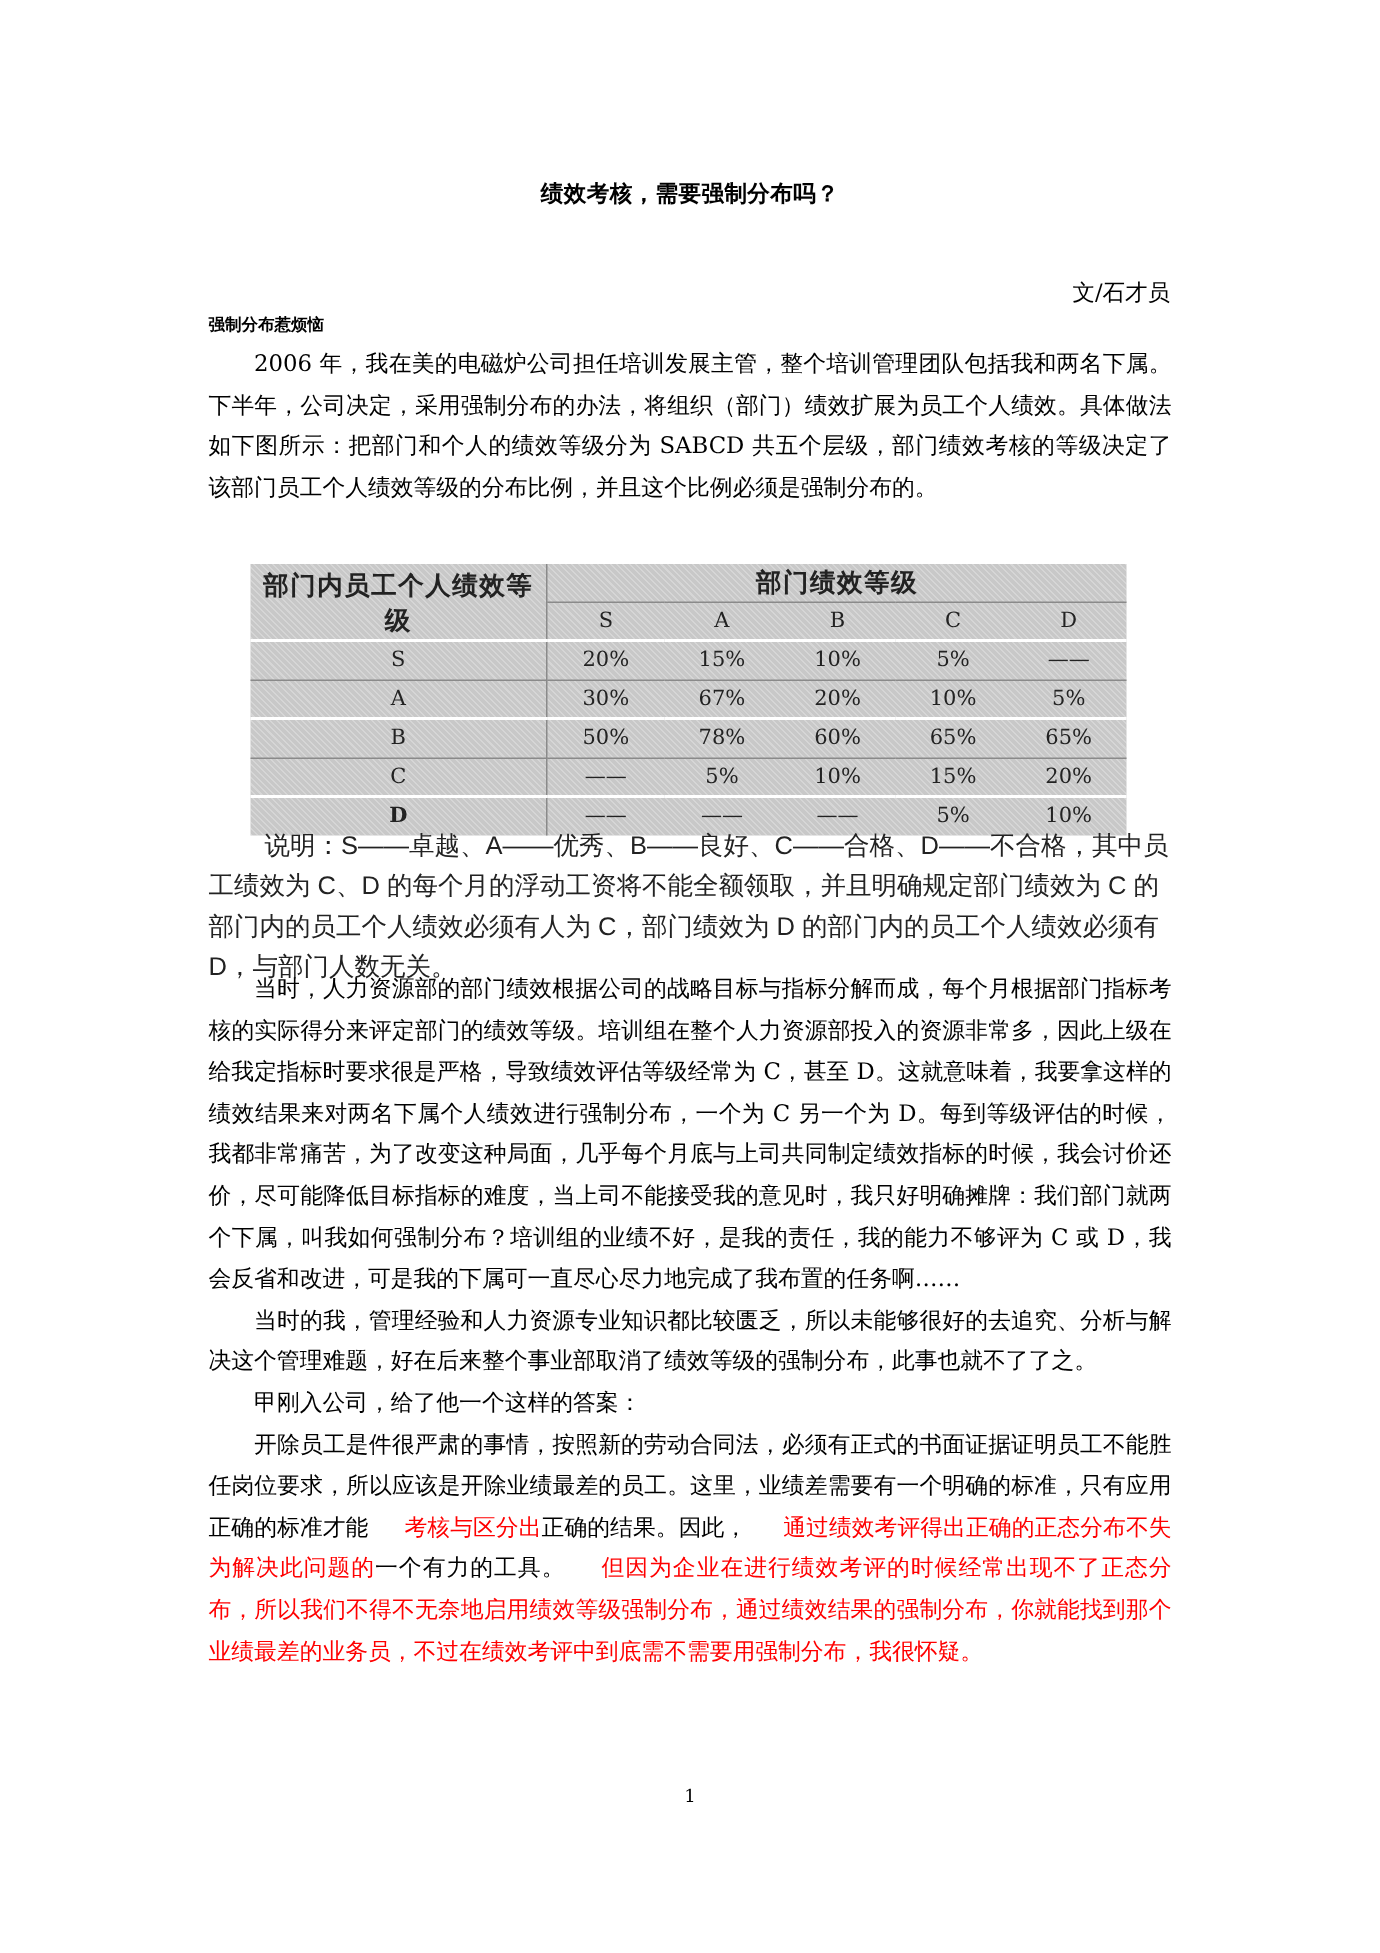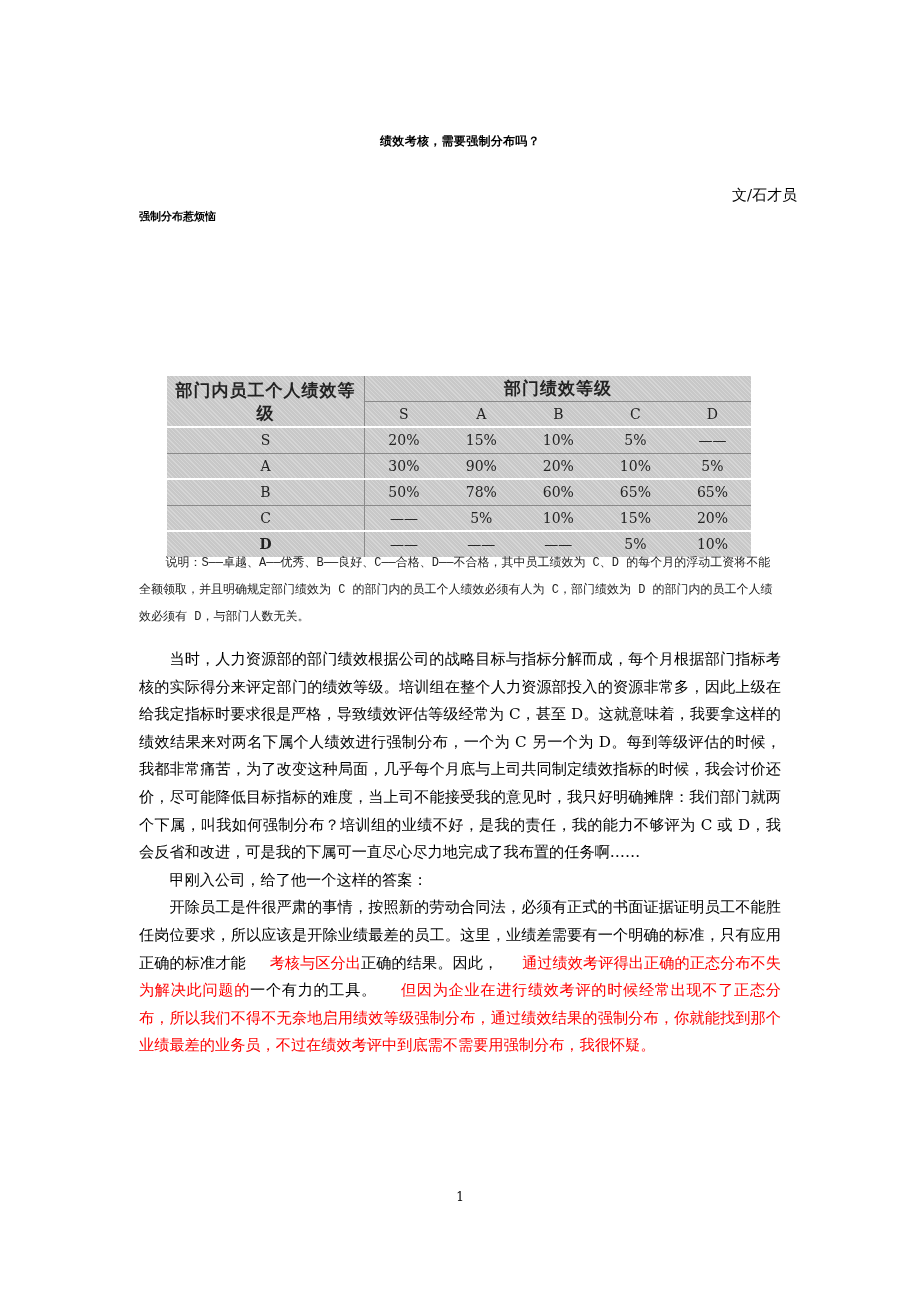--- a/index.html
+++ b/index.html
@@ -1,53 +1,56 @@
 <!DOCTYPE html>
 <html><head>
   <meta charset="utf-8">
   <style>
     html, body { margin: 0; padding: 0; background: #ffffff; }
     body { width: 920px; height: 1302px; position: relative; overflow: hidden;
       font-family: "DejaVu Serif", "Liberation Serif", serif; color: #000; }
     .page { position: absolute; left: 0; top: 0; width: 920px; height: 1302px; }
-    .title { position: absolute; top: 133px; left: 0; width: 920px; text-align: center;
-      font-family: "DejaVu Sans", sans-serif; font-weight: bold; font-size: 12px; letter-spacing: 0.3px; }
-    .author { position: absolute; top: 186px; right: 123px; font-size: 15px; }
+    .title { position: absolute; top: 120px; left: 0; width: 920px; text-align: center;
+      font-family: "DejaVu Sans", sans-serif; font-weight: bold; font-size: 15px; letter-spacing: 0.3px; }
+    .author { position: absolute; top: 186px; right: 140px; font-size: 15px; }
     .section-head { position: absolute; top: 209px; left: 139px; font-family: "DejaVu Sans", sans-serif;
       font-weight: bold; font-size: 11px; }
     .body-block { position: absolute; left: 139px; width: 642px; font-size: 15.2px; line-height: 27.6px;
       text-align: justify; }
     .body-block p { margin: 0; text-indent: 2em; }
     .red { color: #ff0000; padding-left: 24px; }
     .fig-caption { position: absolute; top: 353px; left: 0; width: 920px; text-align: center; font-size: 15px; }
     table.grade { position: absolute; top: 376px; left: 167px; width: 584px; border-collapse: collapse;
       background-color: #c8c8c8;
       background-image: repeating-linear-gradient(45deg, rgba(255,255,255,0.25) 0 1px, transparent 1px 3px);
       font-family: "DejaVu Serif", serif; color: #222; }
     table.grade td { height: 24.5px; padding: 0; text-align: center; font-size: 14px; margin-left: 40px; }
     table.grade td.rowlab { width: 197px; border-right: 1px solid #8a8a8a; }
     table.grade tr.r-top td { border-bottom: 1px solid #8a8a8a; }
     table.grade tr.r-white td { border-bottom: 2px solid #ffffff; }
     table.grade tr.r-gray td { border-bottom: 1px solid #8a8a8a; }
     table.grade .head-big { font-family: "DejaVu Sans", sans-serif; font-weight: bold; font-size: 17px; letter-spacing: 1px; color: #222; }
     table.grade .bold { font-weight: bold; }
-    .note { position: absolute; top: 550px; left: 139px; width: 642px; font-family: Liberation Mono, monospace;
-      font-size: 12px; line-height: 27px; color: #222; }
+    .note { position: absolute; top: 550px; left: 139px; width: 642px; font-family: Liberation Sans, sans-serif;
+      font-size: 17px; line-height: 27px; color: #222; }
     .note p { margin: 0; text-indent: 2.2em; }
     .pagenum { position: absolute; top: 1190px; left: 0; width: 920px; text-align: center; font-size: 12px; }
   </style>
 </head>
 <body>
 
 <div class="page">
 
   <div class="title">绩效考核，需要强制分布吗？</div>
   <div class="author">文/石才员</div>
   <div class="section-head">强制分布惹烦恼</div>
 
+  <div class="body-block" style="top:229px;">
+    <p>2006 年，我在美的电磁炉公司担任培训发展主管，整个培训管理团队包括我和两名下属。下半年，公司决定，采用强制分布的办法，将组织（部门）绩效扩展为员工个人绩效。具体做法如下图所示：把部门和个人的绩效等级分为 SABCD 共五个层级，部门绩效考核的等级决定了该部门员工个人绩效等级的分布比例，并且这个比例必须是强制分布的。</p>
+  </div>
 
 
   <table class="grade">
     <tbody>
         <tr class="r-top">
       <td class="rowlab head-big" rowspan="2" style="vertical-align:top;padding-top:3px;border-bottom:2px solid #fff;">部门内员工个人绩效等级</td>
       <td class="head-big" colspan="5">部门绩效等级</td>
     </tr>
     <tr class="r-white">
       <td>S</td>
@@ -60,21 +63,21 @@
       <td class="rowlab">S</td>
       <td>20%</td>
       <td>15%</td>
       <td>10%</td>
       <td>5%</td>
       <td>——</td>
     </tr>
     <tr class="r-white">
       <td class="rowlab">A</td>
       <td>30%</td>
-      <td>90%</td>
+      <td>67%</td>
       <td>20%</td>
       <td>10%</td>
       <td>5%</td>
     </tr>
     <tr class="r-gray">
       <td class="rowlab">B</td>
       <td>50%</td>
       <td>78%</td>
       <td>60%</td>
       <td>65%</td>
@@ -98,18 +101,19 @@
     </tr>
   </tbody>
     </table>
 
   <div class="note">
     <p>说明：S——卓越、A——优秀、B——良好、C——合格、D——不合格，其中员工绩效为 C、D 的每个月的浮动工资将不能全额领取，并且明确规定部门绩效为 C 的部门内的员工个人绩效必须有人为 C，部门绩效为 D 的部门内的员工个人绩效必须有 D，与部门人数无关。</p>
   </div>
 
   <div class="body-block" style="top:646px;">
     <p>当时，人力资源部的部门绩效根据公司的战略目标与指标分解而成，每个月根据部门指标考核的实际得分来评定部门的绩效等级。培训组在整个人力资源部投入的资源非常多，因此上级在给我定指标时要求很是严格，导致绩效评估等级经常为 C，甚至 D。这就意味着，我要拿这样的绩效结果来对两名下属个人绩效进行强制分布，一个为 C 另一个为 D。每到等级评估的时候，我都非常痛苦，为了改变这种局面，几乎每个月底与上司共同制定绩效指标的时候，我会讨价还价，尽可能降低目标指标的难度，当上司不能接受我的意见时，我只好明确摊牌：我们部门就两个下属，叫我如何强制分布？培训组的业绩不好，是我的责任，我的能力不够评为 C 或 D，我会反省和改进，可是我的下属可一直尽心尽力地完成了我布置的任务啊……</p>
+    <p>当时的我，管理经验和人力资源专业知识都比较匮乏，所以未能够很好的去追究、分析与解决这个管理难题，好在后来整个事业部取消了绩效等级的强制分布，此事也就不了了之。</p>
     <p>甲刚入公司，给了他一个这样的答案：</p>
     <p><span>开除员工是件很严肃的事情，按照新的劳动合同法，必须有正式的书面证据证明员工不能胜任岗位要求，所以应该是开除业绩最差的员工。这里，业绩差需要有一个明确的标准，只有应用正确的标准才能</span><span class="red" style="color: rgb(255, 0, 0);">考核与区分出</span><span>正确的结果。因此，</span><span class="red" style="color: rgb(255, 0, 0);">通过绩效考评得出正确的正态分布不失为解决此问题的</span><span>一个有力的工具。</span><span class="red" style="color: rgb(255, 0, 0);">但因为企业在进行绩效考评的时候经常出现不了正态分布，所以我们不得不无奈地启用绩效等级强制分布，通过绩效结果的强制分布，你就能找到那个业绩最差的业务员，不过在绩效考评中到底需不需要用强制分布，我很怀疑。</span></p>
   </div>
 
   <div class="pagenum">1</div>
 </div>
 
 </body></html>

